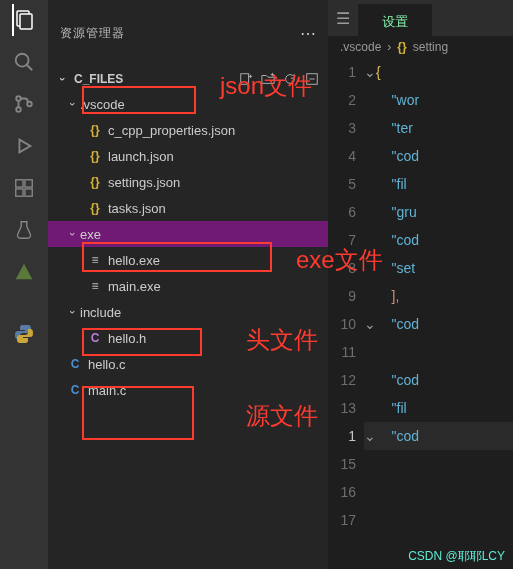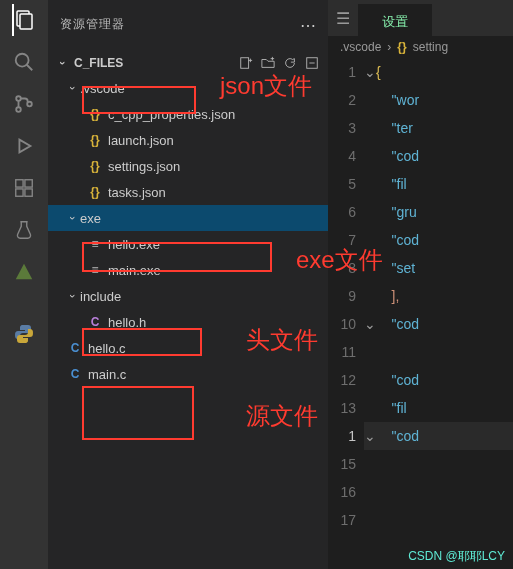--- a/index.html
+++ b/index.html
@@ -3,33 +3,33 @@
 <meta charset="utf-8">
 <style>
 * { margin: 0; padding: 0; box-sizing: border-box; font-family: "Segoe UI", sans-serif; }
 body { background: #1e1e1e; color: #ccc; width: 513px; height: 569px; overflow: hidden; position: relative; }
 .root { display: flex; height: 100%; }
 .actbar { width: 48px; background: #333333; display: flex; flex-direction: column; align-items: center; padding-top: 8px; gap: 18px; }
 .actbar .ico { width: 24px; height: 24px; color: #858585; display: flex; align-items: center; justify-content: center; cursor: pointer; }
 .actbar .ico.active { color: #fff; }
 .actbar .ico.active::before { content: ""; position: absolute; left: 0; width: 2px; height: 32px; background: #fff; }
 .sidebar { width: 280px; background: #252526; display: flex; flex-direction: column; }
-.sbhead { display: flex; align-items: flex-start; padding: 16px 12px; font-size: 12px; color: #bbb; }
+.sbhead { display: flex; align-items: center; padding: 24px 12px; font-size: 12px; color: #bbb; }
 .sbhead .title { flex: 1; letter-spacing: 1px; }
 .sbhead .dots { color: #ccc; cursor: pointer; font-size: 16px; }
 .rootrow { display: flex; align-items: center; padding: 4px 8px; font-size: 12px; font-weight: bold; color: #ccc; }
 .rootrow .chev { margin-right: 4px; }
 .rootrow .name { flex: 1; }
 .rootrow .actions { display: flex; gap: 6px; color: #bbb; }
 .rootrow .actions .ab { width: 16px; height: 16px; cursor: pointer; display:flex;align-items:center;justify-content:center; }
 .tree { font-size: 13px; }
 .row { display: flex; align-items: center; height: 26px; padding-left: 18px; cursor: pointer; }
 .row.d1 { padding-left: 18px; }
 .row.d2 { padding-left: 38px; }
-.row.selected { background: #0c4a6e; }
+.row.selected { background: #701a75; }
 .chev { width: 14px; text-align: center; color: #ccc; transform: rotate(90deg); display:inline-block; font-size:11px; }
 .fic { width: 18px; text-align: center; margin-right: 4px; font-weight: bold; font-size: 12px; }
 .fic.json { color: #d9b43a; }
 .fic.exe { color: #bbb; font-weight: normal; }
 .fic.h { color: #b87fd9; }
 .fic.c { color: #4a8fd1; }
 .label { color: #ccc; }
 .editor { flex: 1; background: #1e1e1e; display: flex; flex-direction: column; overflow: hidden; }
 .tab { display: flex; align-items: center; background: #2d2d2d; height: 36px; }
 .tab .tabitem { display: flex; align-items: center; padding: 0 24px; background: #1e1e1e; height: 100%; gap: 6px; font-size: 13px; color: #86efac; margin-top: 8px; }

